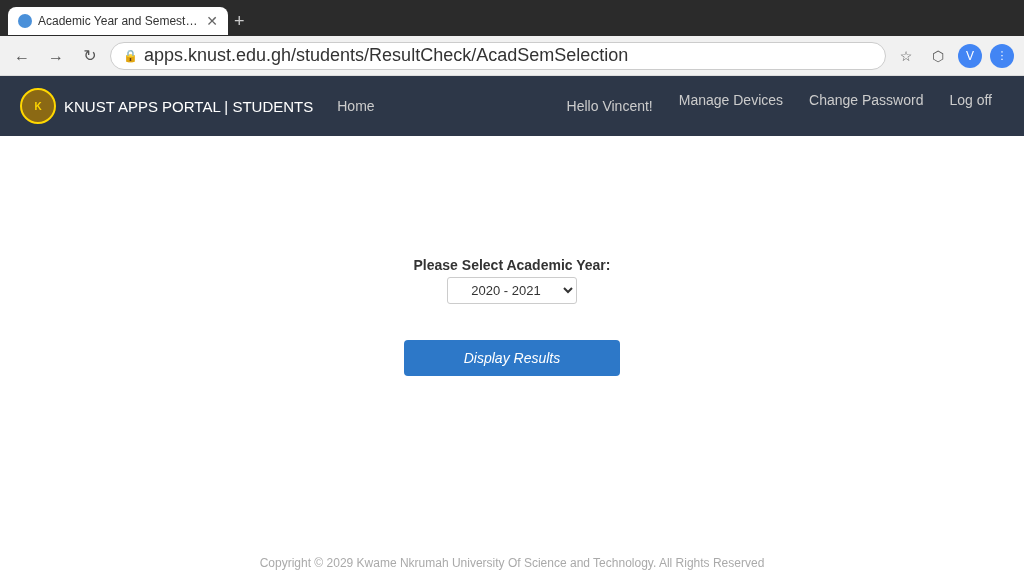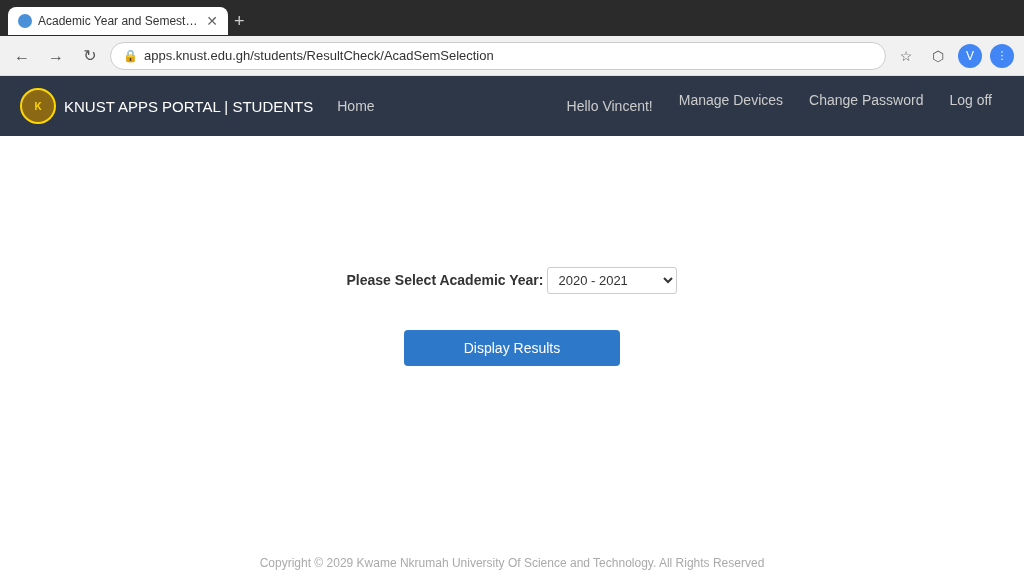--- a/index.html
+++ b/index.html
@@ -11,21 +11,21 @@
     .tab { background: #fff; border-radius: 8px 8px 0 0; display: flex; align-items: center; padding: 0 10px; height: 28px; min-width: 160px; max-width: 220px; font-size: 12px; color: #333; gap: 6px; }
     .tab-favicon { width: 14px; height: 14px; background: #4a90d9; border-radius: 50%; display: inline-block; }
     .tab-title { flex: 1; overflow: hidden; text-overflow: ellipsis; white-space: nowrap; font-size: 12px; }
     .tab-close { color: #666; font-size: 14px; cursor: pointer; }
     .new-tab-btn { color: #ccc; font-size: 18px; margin-left: 6px; cursor: pointer; line-height: 1; }
 
     .nav-bar { background: #f1f1f1; display: flex; align-items: center; padding: 4px 8px; gap: 6px; height: 40px; border-bottom: 1px solid #ddd; }
     .nav-btn { background: none; border: none; color: #555; font-size: 16px; cursor: pointer; width: 28px; height: 28px; border-radius: 50%; display: flex; align-items: center; justify-content: center; }
     .address-bar { flex: 1; display: flex; align-items: center; background: #fff; border: 1px solid #ccc; border-radius: 20px; padding: 0 12px; height: 28px; gap: 6px; }
     .lock-icon { color: #5a5a5a; font-size: 12px; }
-    .address-text { font-size: 13px; color: #333; flex: 1; }
+    .address-text { font-size: 18px; color: #333; flex: 1; }
     .nav-actions { display: flex; gap: 4px; align-items: center; }
     .nav-action-btn { background: none; border: none; color: #555; font-size: 14px; cursor: pointer; width: 28px; height: 28px; display: flex; align-items: center; justify-content: center; border-radius: 50%; }
     .profile-circle { width: 24px; height: 24px; border-radius: 50%; background: #4285f4; display: flex; align-items: center; justify-content: center; color: white; font-size: 12px; }
     .chrome-menu-btn { width: 24px; height: 24px; border-radius: 50%; background: #4285f4; color: white; font-size: 11px; display: flex; align-items: center; justify-content: center; }
 
     
     .page { width: 1024px; min-height: 500px; background: #fff; }
 
     
     .site-navbar { background: #2d3748; display: flex; align-items: center; padding: 0 20px; height: 60px; }
@@ -34,24 +34,24 @@
     .brand-text { color: #fff; font-size: 15px; font-weight: normal; }
     .site-nav-links { display: flex; align-items: flex-end; gap: 0; margin-left: 10px; flex-direction: column; }
     .site-nav-links a { color: #ccc; text-decoration: none; padding: 0 14px; height: 60px; display: flex; align-items: center; font-size: 14px; }
     .site-nav-right { margin-left: auto; display: flex; gap: 2px; }
     .site-nav-right a { color: #ccc; text-decoration: none; padding: 0 12px; height: 48px; display: flex; align-items: center; font-size: 14px; }
     .hello-user { color: #ccc; padding: 0 12px; height: 60px; display: flex; align-items: center; font-size: 14px; }
 
     
     .main-content { display: flex; flex-direction: column; align-items: center; justify-content: center; padding: 60px 20px; min-height: 360px; }
     .form-section { display: flex; flex-direction: column; align-items: center; gap: 16px; }
-    .form-group { display: flex; flex-direction: row; align-items: center; gap: 4px; }
+    .form-group { display: flex; flex-direction: column; align-items: center; gap: 4px; }
     .form-label { font-size: 14px; font-weight: bold; color: #333; }
-    .form-select { width: 130px; padding: 4px 6px; border: 1px solid #ccc; border-radius: 3px; font-size: 13px; color: #333; background: #fff; cursor: pointer; }
-    .submit-btn { background: #2d78c8; color: #fff; border: none; border-radius: 4px; padding: 10px 60px; font-size: 14px; cursor: pointer; margin-top: 20px; }
+    .form-select { width: 130px; padding: 4px 6px; border: 1px solid #ccc; border-radius: 3px; font-size: 13px; color: #333; background: #fff; cursor: pointer; text-align: center; }
+    .submit-btn { background: #2d78c8; color: #fff; border: none; border-radius: 4px; padding: 10px 60px; font-size: 14px; cursor: pointer; margin-top: 20px; font-style: italic; }
 
     
     .site-footer { text-align: center; padding: 20px; color: #aaa; font-size: 12px; margin-top: 40px; }
   </style>
 </head>
 <body>
 
 <div class="browser-chrome">
 
   <div class="tab-bar">

